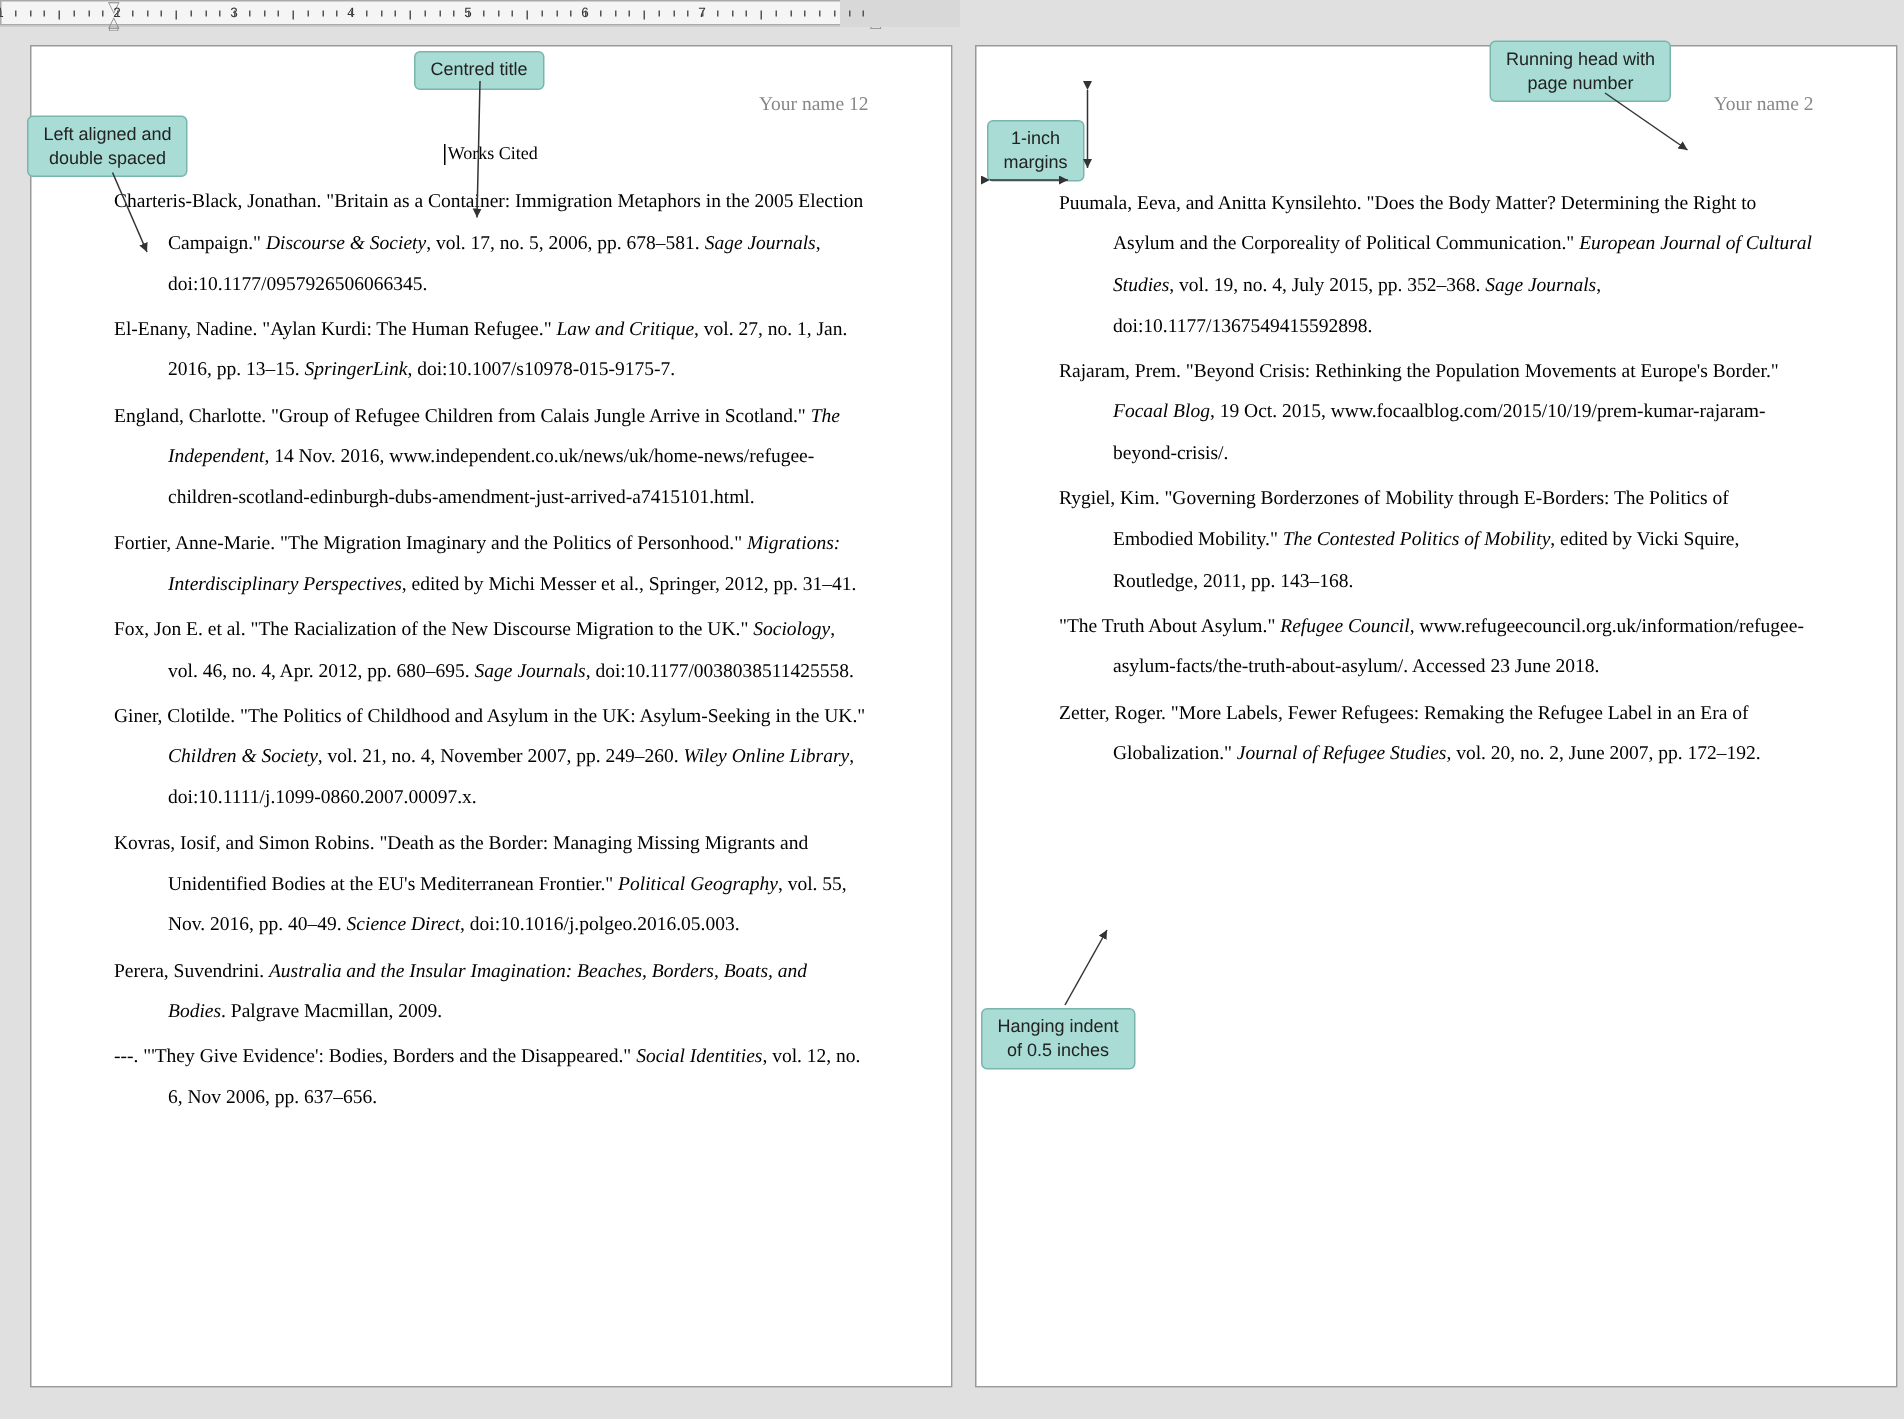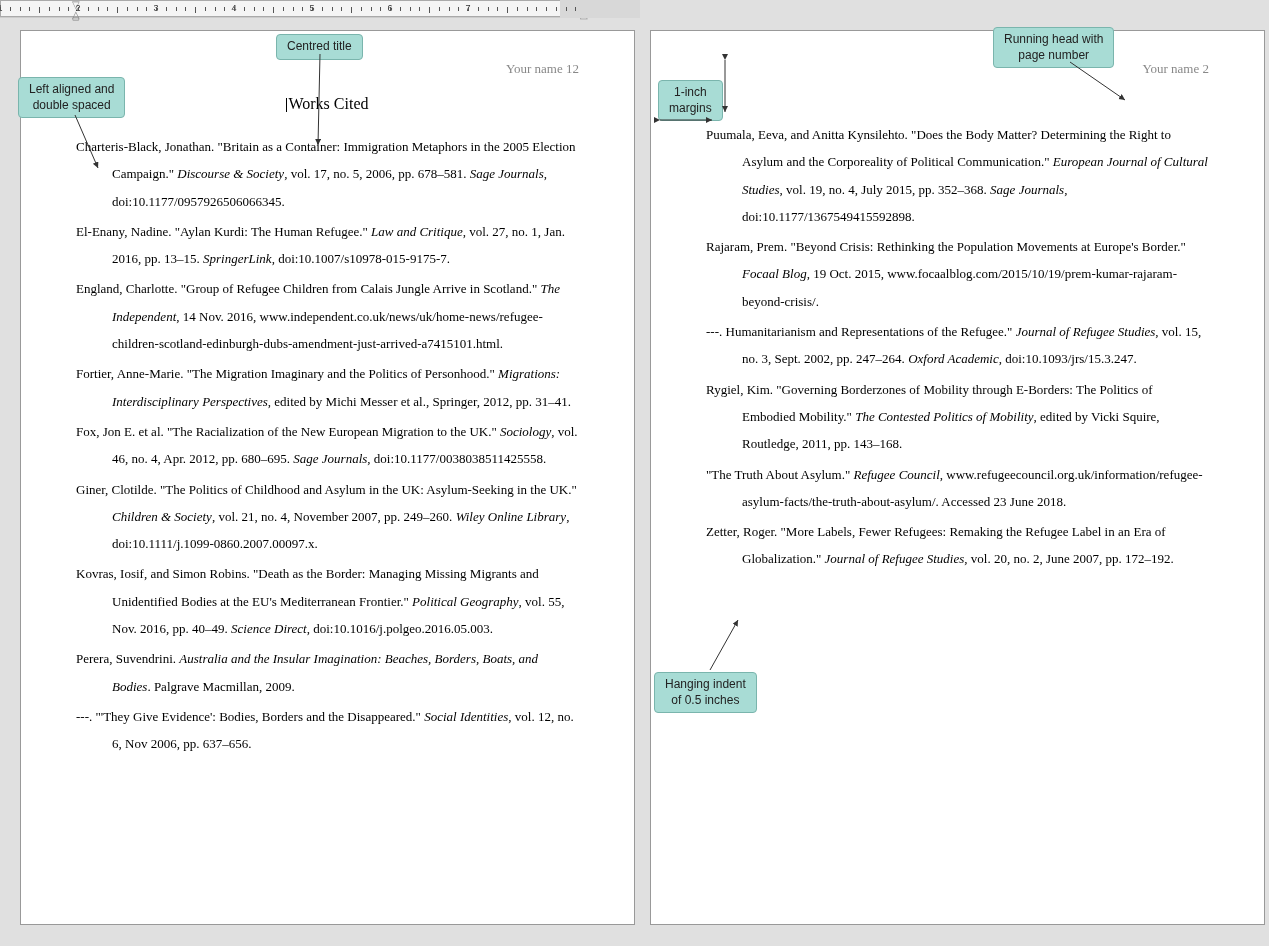--- a/index.html
+++ b/index.html
@@ -14,21 +14,21 @@
     .ruler-num { position: absolute; font-size: 9px; font-family: Arial, sans-serif; color: #333; top: 3px; transform: translateX(-50%); }
     .ruler-tick { position: absolute; width: 1px; height: 4px; background: #555; top: 7px; }
     .ruler-marker { position: absolute; top: 0; font-size: 10px; color: #888; }
     .ruler-margin { position: absolute; top: 0; height: 18px; background: #d8d8d8; }
     .ruler-borderbox { position: absolute; width: 100%; height: 100%; border: 1px solid #aaa; left:0;top:0; pointer-events:none;}
 
     .page { position: absolute; background: #fff; border: 1px solid #999; width: 615px; height: 895px; padding: 30px 55px 30px 55px; }
     .page-left { left: 20px; top: 30px; }
     .page-right { left: 650px; top: 30px; }
     .running-head { text-align: right; color: #888; font-size: 13px; margin-bottom: 18px; font-family: 'Times New Roman', serif; }
-    .title { text-align: center; font-size: 16px; margin-bottom: 20px; position: relative; }
+    .title { text-align: center; font-size: 12px; margin-bottom: 10px; position: relative; }
     .cursor { display: inline-block; width: 1px; height: 14px; background: #000; vertical-align: middle; margin-right: 1px; }
     .entry { font-size: 13px; line-height: 2.1; text-indent: -36px; padding-left: 36px; margin-bottom: 3px; }
     .entry i { font-style: italic; }
     
     .label {
       position: absolute; background: #a8dcd5; border: 1px solid #7ab5ad;
       border-radius: 4px; padding: 4px 10px; font-family: Liberation Sans, sans-serif;
       font-size: 12px; text-align: center; color: #222; line-height: 1.3;
     }
     svg.overlay { position: absolute; left: 0; top: 0; width: 1269px; height: 946px; pointer-events: none; }
@@ -115,35 +115,34 @@
 </div>
 
 <div class="page page-left">
   <div class="running-head">Your name 12</div>
   <div class="title"><span class="cursor"></span><span>Works Cited</span></div>
   <div id="entries-left">
       <div class="entry"><span>Charteris-Black, Jonathan. "Britain as a Container: Immigration Metaphors in the 2005 Election Campaign." </span><i>Discourse &amp; Society</i><span>, vol. 17, no. 5, 2006, pp. 678–581. </span><i>Sage Journals</i><span>, doi:10.1177/0957926506066345.</span></div>
       <div class="entry"><span>El-Enany, Nadine. "Aylan Kurdi: The Human Refugee." </span><i>Law and Critique</i><span>, vol. 27, no. 1, Jan. 2016, pp. 13–15. </span><i>SpringerLink</i><span>, doi:10.1007/s10978-015-9175-7.</span></div>
       <div class="entry"><span>England, Charlotte. "Group of Refugee Children from Calais Jungle Arrive in Scotland." </span><i>The Independent</i><span>, 14 Nov. 2016, www.independent.co.uk/news/uk/home-news/refugee-children-scotland-edinburgh-dubs-amendment-just-arrived-a7415101.html.</span></div>
       <div class="entry"><span>Fortier, Anne-Marie. "The Migration Imaginary and the Politics of Personhood." </span><i>Migrations: Interdisciplinary Perspectives</i><span>, edited by Michi Messer et al., Springer, 2012, pp. 31–41.</span></div>
-      <div class="entry"><span>Fox, Jon E. et al. "The Racialization of the New European Migration to the UK." </span><i>Sociology</i><span>, vol. 46, no. 4, Apr. 2012, pp. 680–695. </span><i>Sage Journals</i><span>, doi:10.1177/0038038511425558.</span></div>
+      <div class="entry"><span>Fox, Jon E. et al. "The Racialization of the New Discourse Migration to the UK." </span><i>Sociology</i><span>, vol. 46, no. 4, Apr. 2012, pp. 680–695. </span><i>Sage Journals</i><span>, doi:10.1177/0038038511425558.</span></div>
       <div class="entry"><span>Giner, Clotilde. "The Politics of Childhood and Asylum in the UK: Asylum-Seeking in the UK." </span><i>Children &amp; Society</i><span>, vol. 21, no. 4, November 2007, pp. 249–260. </span><i>Wiley Online Library</i><span>, doi:10.1111/j.1099-0860.2007.00097.x.</span></div>
       <div class="entry"><span>Kovras, Iosif, and Simon Robins. "Death as the Border: Managing Missing Migrants and Unidentified Bodies at the EU's Mediterranean Frontier." </span><i>Political Geography</i><span>, vol. 55, Nov. 2016, pp. 40–49. </span><i>Science Direct</i><span>, doi:10.1016/j.polgeo.2016.05.003.</span></div>
       <div class="entry"><span>Perera, Suvendrini. </span><i>Australia and the Insular Imagination: Beaches, Borders, Boats, and Bodies</i><span>. Palgrave Macmillan, 2009.</span></div>
       <div class="entry"><span>---. "'They Give Evidence': Bodies, Borders and the Disappeared." </span><i>Social Identities</i><span>, vol. 12, no. 6, Nov 2006, pp. 637–656.</span></div>
     </div>
 </div>
 
 <div class="page page-right">
   <div class="running-head">Your name 2</div>
   <div style="height:26px"></div>
   <div id="entries-right">
       <div class="entry"><span>Puumala, Eeva, and Anitta Kynsilehto. "Does the Body Matter? Determining the Right to Asylum and the Corporeality of Political Communication." </span><i>European Journal of Cultural Studies</i><span>, vol. 19, no. 4, July 2015, pp. 352–368. </span><i>Sage Journals</i><span>, doi:10.1177/1367549415592898.</span></div>
       <div class="entry"><span>Rajaram, Prem. "Beyond Crisis: Rethinking the Population Movements at Europe's Border." </span><i>Focaal Blog</i><span>, 19 Oct. 2015, www.focaalblog.com/2015/10/19/prem-kumar-rajaram-beyond-crisis/.</span></div>
-      <div class="entry"><span>---. Humanitarianism and Representations of the Refugee." </span><i>Journal of Refugee Studies</i><span>, vol. 15, no. 3, Sept. 2002, pp. 247–264. </span><i>Oxford Academic</i><span>, doi:10.1093/jrs/15.3.247.</span></div>
       <div class="entry"><span>Rygiel, Kim. "Governing Borderzones of Mobility through E-Borders: The Politics of Embodied Mobility." </span><i>The Contested Politics of Mobility</i><span>, edited by Vicki Squire, Routledge, 2011, pp. 143–168.</span></div>
       <div class="entry"><span>"The Truth About Asylum." </span><i>Refugee Council</i><span>, www.refugeecouncil.org.uk/information/refugee-asylum-facts/the-truth-about-asylum/. Accessed 23 June 2018.</span></div>
       <div class="entry"><span>Zetter, Roger. "More Labels, Fewer Refugees: Remaking the Refugee Label in an Era of Globalization." </span><i>Journal of Refugee Studies</i><span>, vol. 20, no. 2, June 2007, pp. 172–192.</span></div>
     </div>
 </div>
 
 <div class="label" style="left:18px; top:77px;"><span>Left aligned and<br>double spaced</span></div>
 <div class="label" style="left:276px; top:34px;"><span>Centred title</span></div>
 <div class="label" style="left:993px; top:27px;text-align:center;"><span>Running head with<br>page number</span></div>
 <div class="label" style="left:658px; top:80px;"><span>1-inch<br>margins</span></div>

